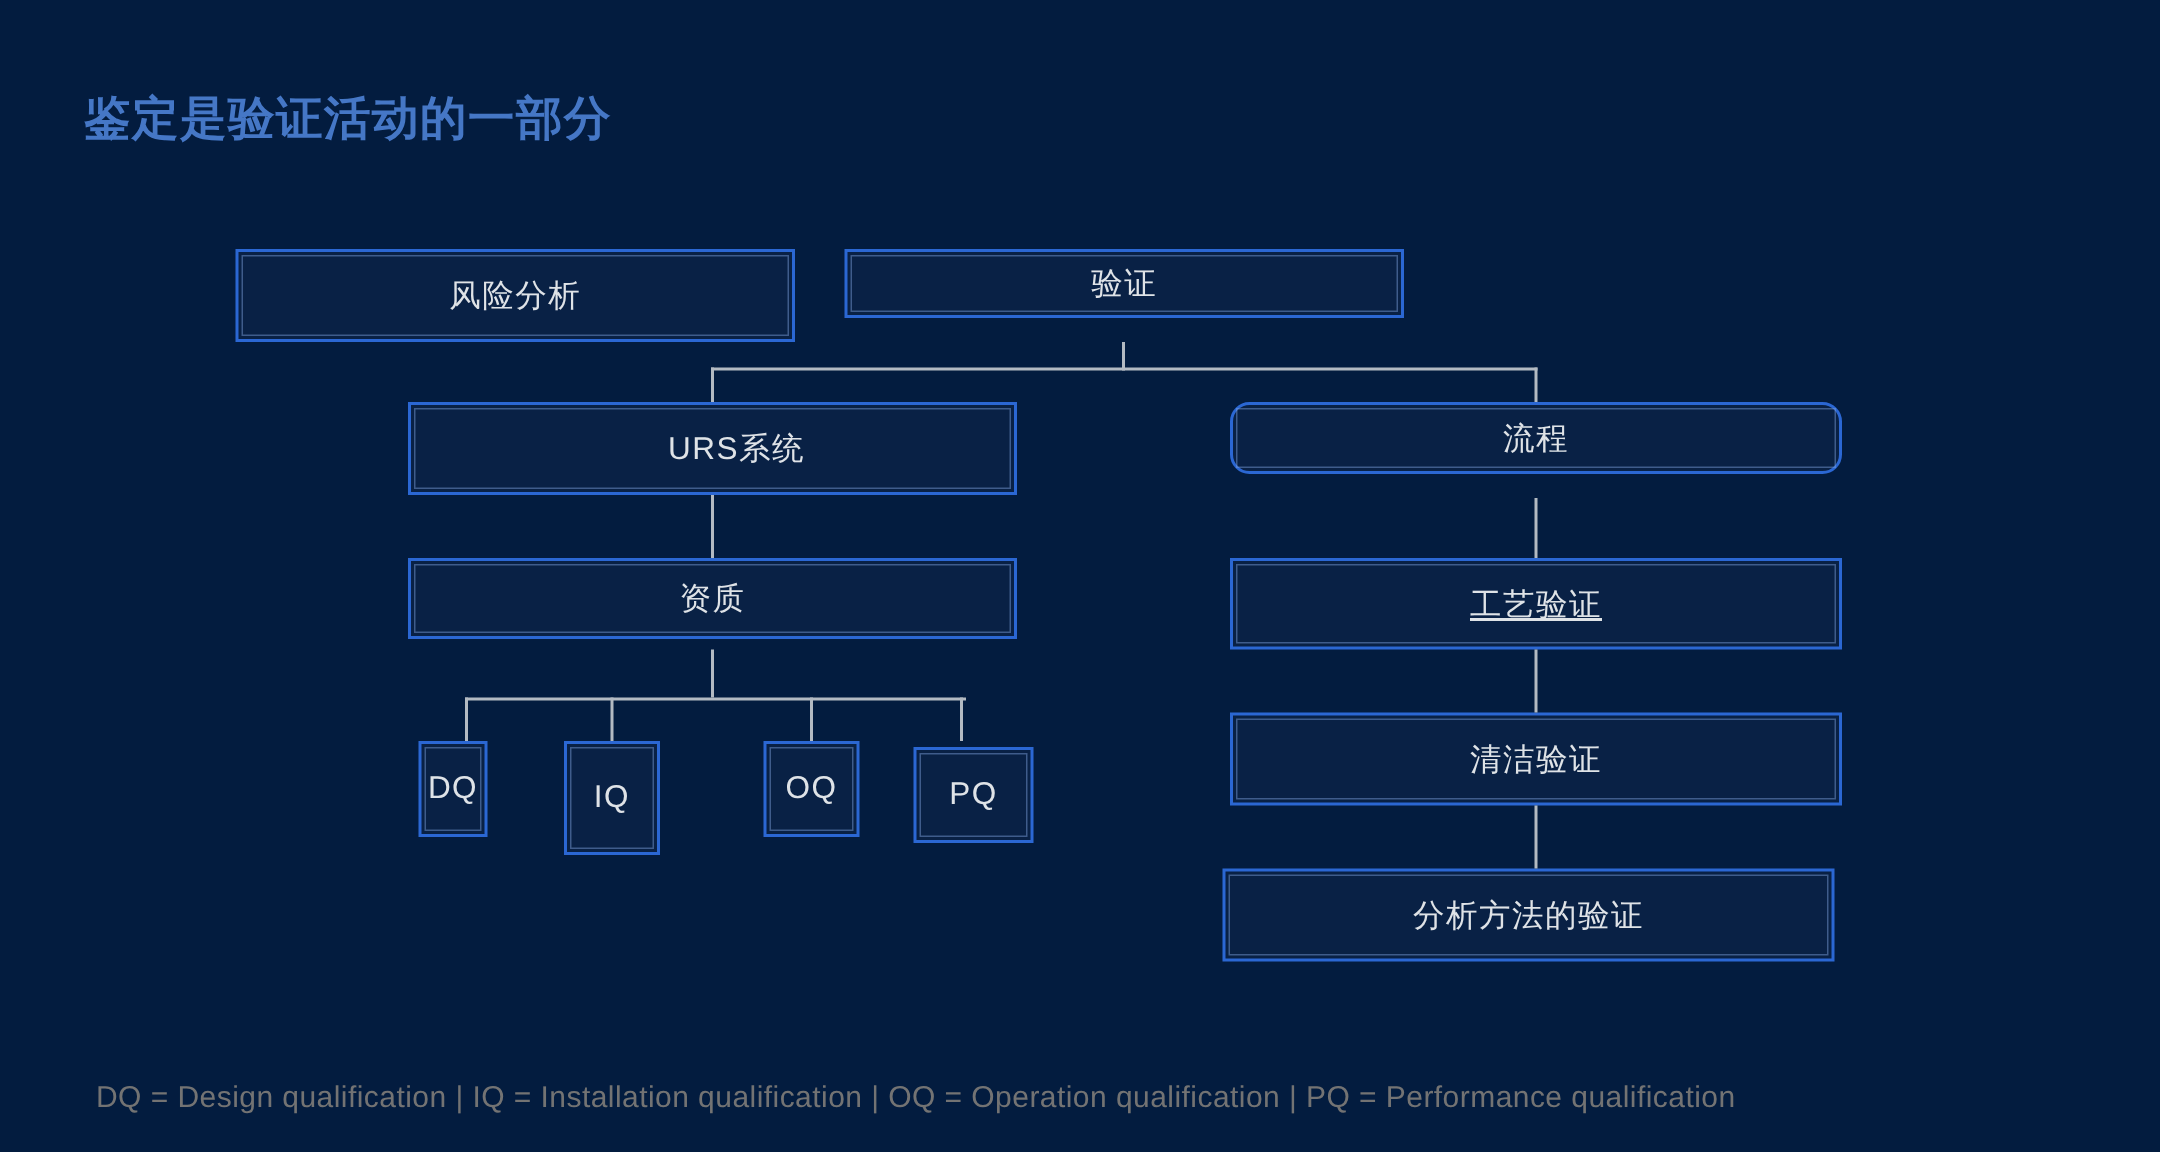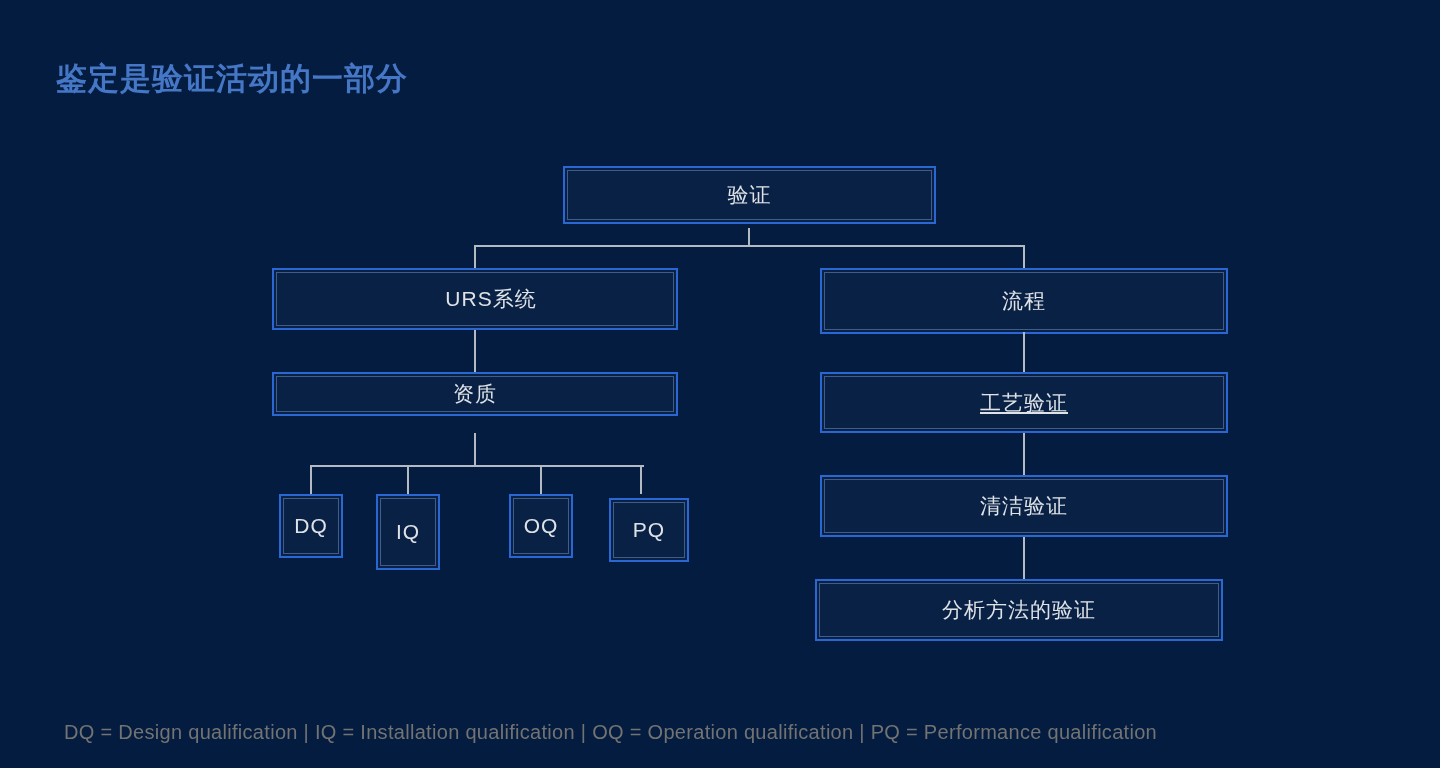--- a/index.html
+++ b/index.html
@@ -38,29 +38,29 @@
   }
   .node::after {
     content: "";
     position: absolute;
     inset: 2px;
     border: 1px solid rgba(130, 165, 225, 0.45);
     pointer-events: none;
   }
   
   .node-risk        { left: 141px; top: 150px; width: 373px; height: 62px; }
-  .node-validation  { left: 547px; top: 150px; width: 373px; height: 58px; }
+  .node-validation  { left: 547px; top: 150px; width: 373px; height: 46px; }
   
   .node-urs         { left: 256px; top: 252px; width: 406px; height: 62px; padding-left: 32px; }
-  .node-process     { left: 804px; top: 252px; width: 408px; height: 66px; }
+  .node-process     { left: 804px; top: 252px; width: 408px; height: 48px; border-radius: 13px; }
   
-  .node-qual        { left: 256px; top: 356px; width: 406px; height: 44px; }
+  .node-qual        { left: 256px; top: 356px; width: 406px; height: 54px; }
   .node-procval     { left: 804px; top: 356px; width: 408px; height: 61px; text-decoration: underline; }
   
-  .node-dq          { left: 263px; top: 478px; width: 64px; height: 64px; }
+  .node-dq          { left: 263px; top: 478px; width: 46px; height: 64px; }
   .node-iq          { left: 360px; top: 478px; width: 64px; height: 76px; }
   .node-oq          { left: 493px; top: 478px; width: 64px; height: 64px; }
   .node-pq          { left: 593px; top: 482px; width: 80px; height: 64px; }
   
   .node-cleaning    { left: 804px; top: 459px; width: 408px; height: 62px; text-align: right; }
   .node-analytical  { left: 799px; top: 563px; width: 408px; height: 62px; }
 
   .connector {
     position: absolute;
     background: #b3bac2;
@@ -94,20 +94,21 @@
     white-space: nowrap;
   }
 </style>
 </head>
 <body>
 
 <div class="slide">
 
   <div class="slide-title">鉴定是验证活动的一部分</div>
 
+  <div class="node node-risk">风险分析</div>
 
   <div class="node node-validation">验证</div>
 
   <div class="node node-urs">URS系统</div>
 
   <div class="node node-process">流程</div>
 
   <div class="node node-qual">资质</div>
 
   <div class="node node-procval">工艺验证</div>

